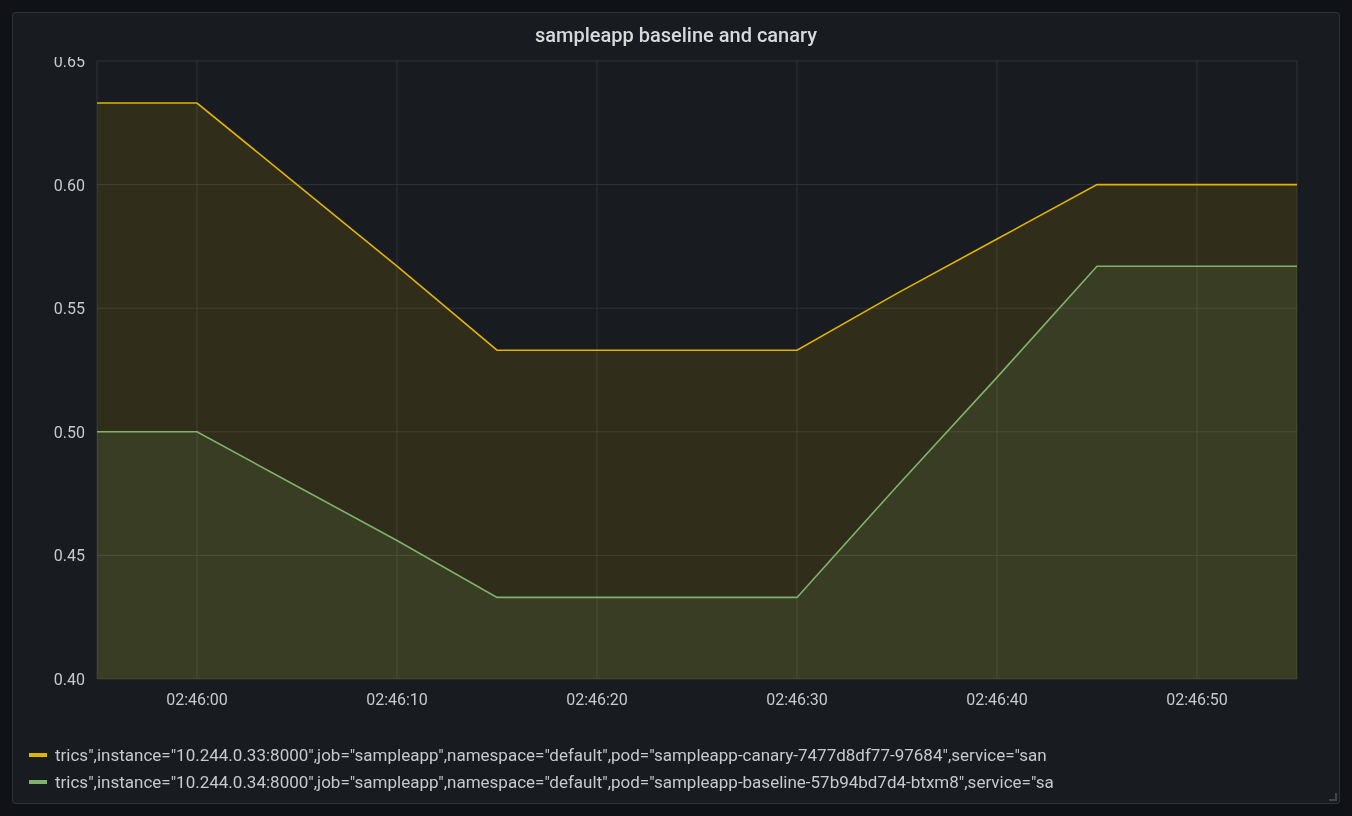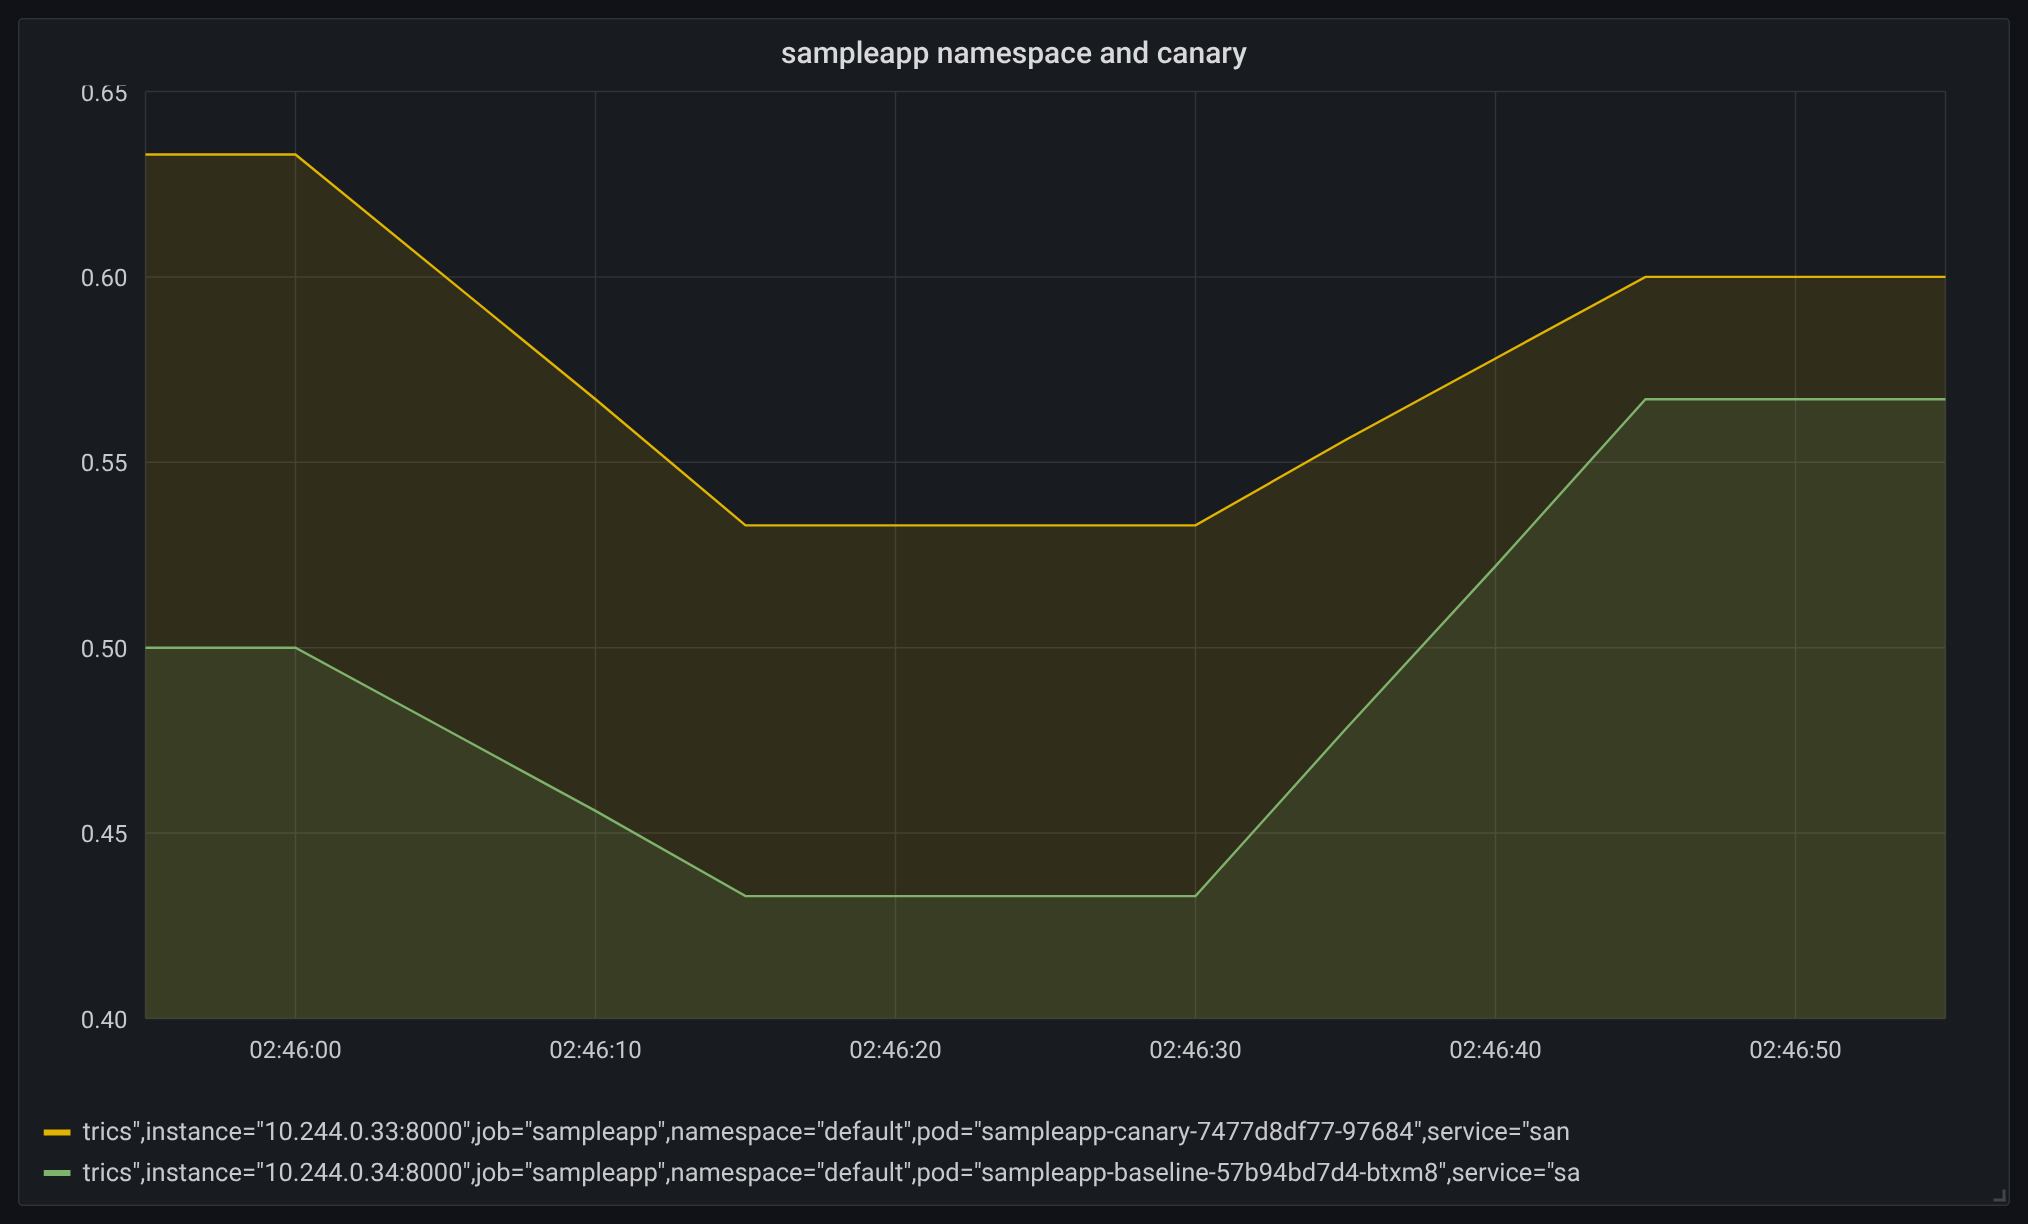--- a/index.html
+++ b/index.html
@@ -89,21 +89,21 @@
     position: absolute;
     background: #8e9196;
   }
   .resize-handle::before { right: 0; bottom: 0; width: 8px; height: 2px; }
   .resize-handle::after  { right: 0; bottom: 0; width: 2px; height: 8px; }
 </style>
 </head>
 <body>
 
 <div class="panel">
-  <div class="panel-title">sampleapp namespace and canary</div>
+  <div class="panel-title">sampleapp baseline and canary</div>
 
   <div class="chart-wrap">
     <svg id="chart-svg" width="1300" height="670">
         <g class="grid">
           <line x1="70" x2="1270" y1="622" y2="622"></line>
           <line x1="70" x2="1270" y1="498.40000000000003" y2="498.40000000000003"></line>
           <line x1="70" x2="1270" y1="374.80000000000007" y2="374.80000000000007"></line>
           <line x1="70" x2="1270" y1="251.19999999999993" y2="251.19999999999993"></line>
           <line x1="70" x2="1270" y1="127.60000000000011" y2="127.60000000000011"></line>
           <line x1="70" x2="1270" y1="4" y2="4"></line>

